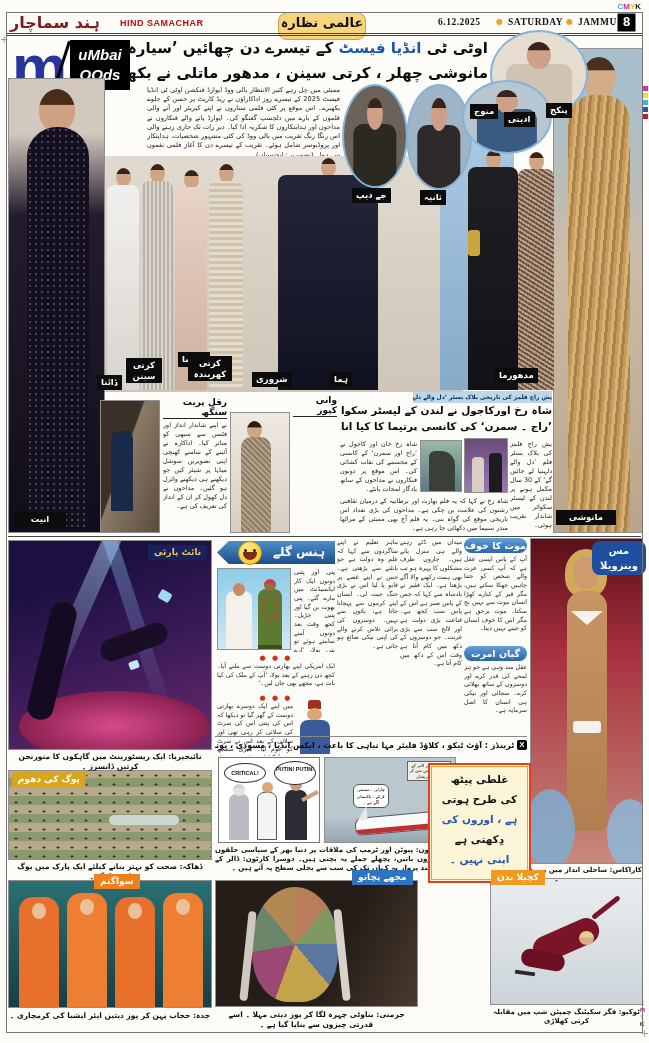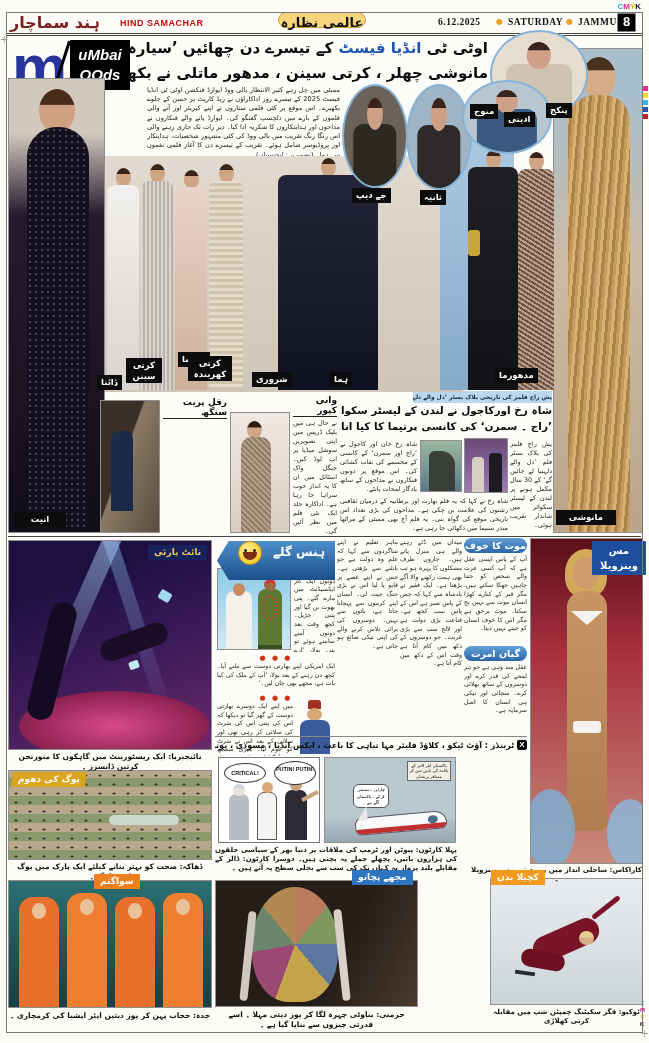--- a/index.html
+++ b/index.html
@@ -38,21 +38,21 @@
   .fig::before{content:"";display:block;width:15px;height:19px;margin:0 auto;border-radius:50%;background:linear-gradient(var(--h,#3a2417) 32%,#cfa585 34%);}
   .fig::after{content:"";display:block;width:100%;height:calc(100% - 17px);margin-top:-2px;border-radius:8px 8px 0 0;background:var(--g,#ccc);}
   .circle{position:absolute;border-radius:50%;border:2px solid #86b3d8;overflow:hidden;z-index:3;background:var(--bg,#d8cfc4);}
   .circle::after{content:"";position:absolute;left:50%;bottom:0;transform:translateX(-50%);width:70%;height:62%;border-radius:10px 10px 0 0;background:var(--p,#555);}
   .circle::before{content:"";position:absolute;left:50%;top:12%;transform:translateX(-50%);width:26%;height:32%;border-radius:50%;background:linear-gradient(#38241a 30%,#cda087 32%);z-index:1;}
   
   .gold-tag{position:absolute;background:#d9a41f;color:#fff;font-weight:bold;font-size:9px;line-height:1.2;padding:2px 6px;z-index:7;direction:rtl;transform:skewX(-6deg);}
   .orange-tag{position:absolute;background:#ee7e1e;color:#fff;font-weight:bold;font-size:9px;line-height:1.2;padding:2px 6px;z-index:7;direction:rtl;}
   .blue-tag{position:absolute;background:#2f74c0;color:#fff;font-weight:bold;font-size:9px;line-height:1.2;padding:2px 6px;z-index:7;direction:rtl;}
   .navy-tag{position:absolute;background:#17215c;color:#eec65b;font-weight:bold;font-size:9px;line-height:1.2;padding:2px 6px;z-index:7;direction:rtl;}
-  .mv-tag{position:absolute;background:#1d4f9e;color:#fff;font-weight:bold;font-size:10px;line-height:1.5;padding:2px 5px;border-radius:1px;text-align:center;z-index:7;direction:rtl;}
+  .mv-tag{position:absolute;background:#1d4f9e;color:#fff;font-weight:bold;font-size:10px;line-height:1.5;padding:2px 5px;border-radius:8px;text-align:center;z-index:7;direction:rtl;}
   .humor-banner{position:absolute;background:linear-gradient(#4d8ecb,#1c4f8a);clip-path:polygon(10% 0,100% 0,100% 100%,10% 100%,0 50%);color:#fff;font-weight:bold;font-size:12px;z-index:4;}
   .smiley{position:absolute;width:22px;height:22px;border-radius:50%;background:radial-gradient(circle at 35% 30%,#ffe98a,#f5c518);border:1px solid #c79206;}
   .smiley::before{content:"";position:absolute;left:5px;top:7px;width:3px;height:3px;border-radius:50%;background:#222;box-shadow:9px 0 0 #222;}
   .smiley::after{content:"";position:absolute;left:4px;top:10px;width:14px;height:8px;border-radius:0 0 14px 14px;background:#7a2d13;}
   .sep{color:#d23318;font-size:7px;letter-spacing:2px;text-align:center;}
   .quotebox{position:absolute;background:#fdf5d8;border:2px solid #e2401c;outline:1px solid #f0a030;outline-offset:-4px;z-index:4;}
   .quotebox p{margin:0;font-weight:bold;font-size:10.5px;line-height:20px;text-align:center;direction:rtl;color:#111;}
   .bubble{position:absolute;background:#fff;border:1px solid #333;border-radius:50%;font-family:"Liberation Sans",sans-serif;font-weight:bold;text-align:center;color:#111;z-index:3;}
   .trend{font-weight:bold;font-size:8px;color:#0a0a0a;direction:rtl;white-space:nowrap;}
   .xlogo{display:inline-block;background:#000;color:#fff;font-family:"Liberation Sans",sans-serif;font-weight:bold;font-size:8px;width:10px;height:10px;line-height:10px;text-align:center;border-radius:2px;vertical-align:middle;}
@@ -78,21 +78,21 @@
     <span style="color:#29abe2">C</span><br>
     <span style="color:#e0218a">M</span><br>
     <span style="color:#d8c400">Y</span><br>
     <span style="color:#111">K</span>
   </div>
 
   <div class="abs frame" style="left:6px;top:12px;width:637px;height:1021px;"></div>
 
   <div class="abs urdu-logo rtl" style="left:10px;top:13px;">ہند سماچار</div>
   <div class="abs latin-logo" style="left:92px;top:18px;">HIND SAMACHAR</div>
-  <div class="abs section-pill rtl" style="left:278px;top:12px;width:88px;height:16px;">عالمی نظارہ</div>
+  <div class="abs section-pill rtl" style="left:278px;top:12px;width:88px;height:28px;">عالمی نظارہ</div>
   <div class="abs dateline" style="left:438px;top:17px;">6.12.2025</div>
   <div class="abs dot" style="left:496px;top:17px;">●</div>
   <div class="abs dateline" style="left:508px;top:17px;">SATURDAY</div>
   <div class="abs dot" style="left:566px;top:17px;">●</div>
   <div class="abs dateline" style="left:578px;top:17px;">JAMMU</div>
   <div class="abs pageno" style="left:616px;top:12px;width:21px;height:21px;">8</div>
   <div class="abs rule" style="left:6px;top:33px;width:637px;height:1px;"></div>
   <div class="abs rule" style="left:6px;top:35px;width:637px;height:1px;"></div>
 
   <div class="abs bigm" style="left:12px;top:42px;">m</div>
@@ -151,29 +151,29 @@
   <div class="tag tag2" style="left:188px;top:356px;width:36px;"><span>کرتی</span><br><span>کھربندہ</span></div>
   <div class="tag" style="left:252px;top:372px;">شروری</div>
   <div class="tag" style="left:330px;top:372px;">ہما</div>
   <div class="tag" style="left:495px;top:368px;">مدھورما</div>
 
   <div class="photo" style="left:100px;top:400px;width:60px;height:133px;background:linear-gradient(110deg,#3a3028 40%,#8a7a66 42%,#5a4c3e);">
     <div class="abs" style="left:10px;top:30px;width:22px;height:80px;border-radius:8px 8px 0 0;background:#1c2a4a;"></div>
   </div>
   <div class="abs clip rtl" style="left:163px;top:397px;width:64px;height:136px;">
     <span class="colt">رقل پریت سنگھ</span>
+    <p class="bodytxt" style="margin:2px 0 0;">نے اپنے شاندار انداز اور فٹنس سے سبھی کو متاثر کیا۔ اداکارہ نے آئینے کے سامنے کھنچی اپنی تصویریں سوشل میڈیا پر شیئر کیں جو دیکھتے ہی دیکھتے وائرل ہو گئیں۔ مداحوں نے دل کھول کر ان کے انداز کی تعریف کی ہے۔</p>
   </div>
 
   <div class="photo" style="left:230px;top:412px;width:60px;height:121px;background:linear-gradient(#efe9e2,#d8cfc2);">
     <div class="abs" style="left:16px;top:8px;width:15px;height:18px;border-radius:50%;background:linear-gradient(#2c1c10 35%,#cfa585 37%);"></div>
     <div class="abs" style="left:10px;top:24px;width:30px;height:95px;border-radius:10px 10px 0 0;background:repeating-linear-gradient(45deg,#b2a089 0 2px,#8f7c64 2px 4px);"></div>
   </div>
   <div class="abs clip rtl" style="left:293px;top:395px;width:44px;height:140px;">
     <span class="colt">وانی کپور</span>
-    <p class="bodytxt" style="margin:2px 0 0;">نے حال ہی میں بلیک ڈریس میں اپنی تصویریں سوشل میڈیا پر اپ لوڈ کیں۔ جنگل واک اسٹائل میں ان کا یہ انداز خوب سراہا جا رہا ہے۔ اداکارہ جلد ایک نئی فلم میں نظر آئیں گی۔</p>
   </div>
 
   <div class="abs kicker clip rtl" style="left:413px;top:391px;width:139px;height:12px;">یش راج فلمز کی تاریخی بلاک بسٹر ’دل والے دلہنیا لے جائیں گے‘ کے 30 سال پورے</div>
   <div class="abs ddlj-h clip rtl" style="left:340px;top:404px;width:212px;">شاہ رخ اورکاجول نے لندن کے لیسٹر سکوائر میں</div>
   <div class="abs ddlj-h clip rtl" style="left:340px;top:420px;width:212px;">’راج ۔ سمرن‘ کی کانسی پرتیما کا کیا اناورن</div>
   <div class="photo" style="left:420px;top:440px;width:42px;height:52px;background:linear-gradient(#9ab8a0,#5a7a88);">
     <div class="abs" style="left:8px;top:10px;width:26px;height:42px;background:#3a3f3a;border-radius:6px 14px 0 0;"></div>
   </div>
   <div class="photo" style="left:464px;top:438px;width:44px;height:55px;background:linear-gradient(#6a4a7a,#9a7ab0);">
     <div class="abs" style="left:7px;top:18px;width:12px;height:36px;background:#d8cfc4;border-radius:4px 4px 0 0;"></div>
@@ -214,21 +214,21 @@
     <div class="abs" style="left:106px;top:16px;width:40px;height:112px;border-radius:14px 14px 0 0;background:#e8702a;">
         <div class="abs" style="left:13px;top:6px;width:14px;height:16px;border-radius:50%;background:#e9c29a;"></div>
       </div>
     <div class="abs" style="left:154px;top:12px;width:40px;height:116px;border-radius:14px 14px 0 0;background:#ee7e32;">
         <div class="abs" style="left:13px;top:6px;width:14px;height:16px;border-radius:50%;background:#e9c29a;"></div>
       </div>
   </div>
   <div class="orange-tag" style="left:94px;top:874px;">سواگتم</div>
   <div class="cap" style="left:8px;top:1011px;width:204px;">جدہ: حجاب پہن کر پوز دیتیں ایئر ایشیا کی کرمچاری ۔</div>
 
-  <div class="humor-banner" style="left:217px;top:541px;width:118px;height:39px;">
+  <div class="humor-banner" style="left:217px;top:541px;width:118px;height:23px;">
     <span class="abs rtl" style="right:10px;top:4px;">ہنس گلے</span>
   </div>
   <div class="smiley" style="left:238px;top:541px;z-index:5;"></div>
 
   <div class="photo" style="left:217px;top:568px;width:74px;height:82px;background:linear-gradient(#8ecbe8,#cfe9f5);">
     <div class="abs" style="left:8px;top:22px;width:26px;height:58px;background:#f4f0ea;border-radius:8px 8px 0 0;">
         <div class="abs" style="left:7px;top:-8px;width:12px;height:13px;border-radius:50%;background:#c98a62;"></div>
       </div>
     <div class="abs" style="left:40px;top:20px;width:24px;height:60px;background:#5d7a33;border-radius:8px 8px 0 0;border-bottom:4px solid #3a4e1e;">
         <div class="abs" style="left:6px;top:-10px;width:12px;height:12px;border-radius:50%;background:#9a6a42;border-top:4px solid #d03a3a;"></div>
@@ -280,20 +280,27 @@
     <div class="abs rtl" style="right:4px;top:3px;width:44px;height:20px;background:#f2efe6;border:1px solid #666;font-size:4.2px;line-height:1.3;padding:1px;text-align:center;">پاکستان ایئر لائنز کے پائلٹ کی باتیں سن کر مسافر پریشان</div>
     <div class="abs rtl" style="left:28px;top:26px;width:36px;height:24px;background:#fff;border:1px solid #555;border-radius:6px;font-size:4.4px;line-height:1.5;padding:2px;text-align:center;">چارلی ، سستی کرکے ، پاکستان آگے ہے ۔</div>
     <div class="abs" style="left:30px;top:56px;width:92px;height:18px;background:#fafafa;border:1px solid #556;border-radius:10px 16px 8px 8px;transform:rotate(-5deg);">
         <div class="abs" style="left:0;bottom:0;width:100%;height:5px;background:#c03030;border-radius:0 0 8px 8px;"></div>
         <div class="abs" style="left:2px;top:-12px;width:0;height:0;border-left:10px solid transparent;border-bottom:14px solid #e8e8e8;"></div>
         <div class="abs" style="right:8px;top:3px;width:10px;height:8px;border-radius:50%;background:#4a6a8a;"></div>
       </div>
   </div>
   <div class="cap" style="left:215px;top:846px;width:242px;font-size:7px;text-align:justify;">پہلا کارٹون: پیوٹن اور ٹرمپ کی ملاقات پر دنیا بھر کے سیاسی حلقوں کی ہزاروں باتیں، پچھلے جملے پہ بچتی ہیں۔ دوسرا کارٹون: ڈالر کے مقابلے بلند پرواز پہ کہاں تک کی سب سے بجلی سطح پہ آتے ہیں ۔</div>
 
+  <div class="quotebox" style="left:428px;top:763px;width:99px;height:112px;padding-top:4px;">
+    <p>غلطی پیٹھ</p>
+    <p>کی طرح ہوتی</p>
+    <p class="blue" style="color:#2458b0;">ہے ، اوروں کی</p>
+    <p>دِکھتی ہے</p>
+    <p class="blue" style="color:#2458b0;">اپنی نہیں ۔</p>
+  </div>
 
   <div class="photo" style="left:530px;top:538px;width:113px;height:326px;background:linear-gradient(#5a1018,#a83040 35%,#c88a7a);">
     <div class="abs" style="left:34px;top:10px;width:42px;height:48px;border-radius:50% 50% 40% 40%;background:#d3a95c;"></div>
     <div class="abs" style="left:42px;top:18px;width:26px;height:32px;border-radius:50%;background:#cf9a6e;"></div>
     <div class="abs" style="left:36px;top:52px;width:40px;height:240px;border-radius:16px 16px 8px 8px;background:linear-gradient(#c89464,#b07e50);"></div>
     <div class="abs" style="left:40px;top:72px;width:32px;height:14px;background:#f4f2ee;clip-path:polygon(0 0,100% 0,50% 100%);"></div>
     <div class="abs" style="left:42px;top:182px;width:28px;height:12px;background:#f4f2ee;border-radius:3px;"></div>
     <div class="abs" style="left:-6px;top:250px;width:50px;height:80px;border-radius:50%;background:#7ab0d8;opacity:.8;"></div>
     <div class="abs" style="left:76px;top:260px;width:46px;height:70px;border-radius:50%;background:#8abce0;opacity:.8;"></div>
   </div>

